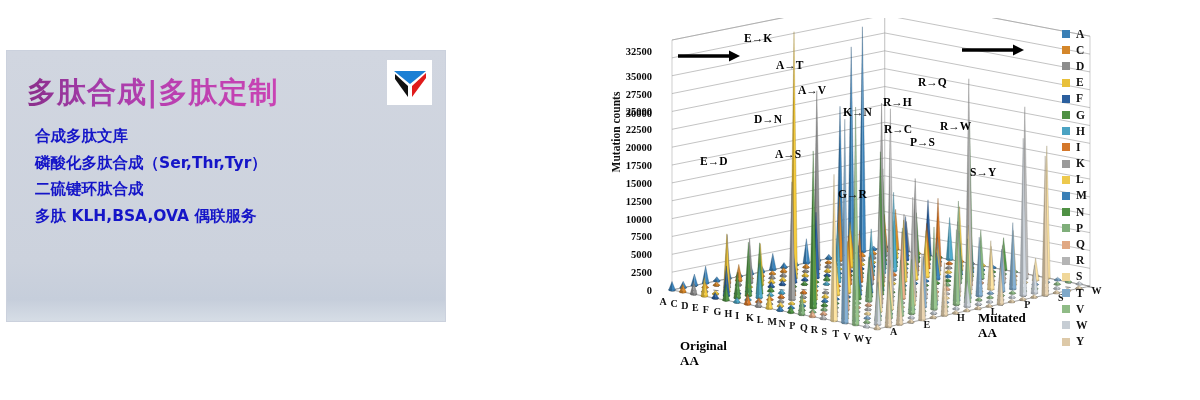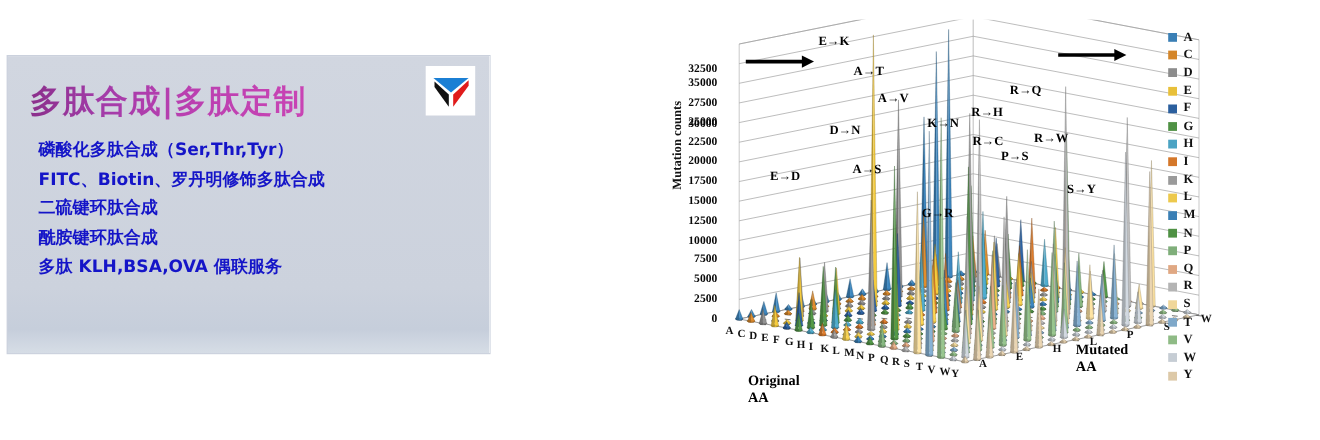--- a/index.html
+++ b/index.html
@@ -175,24 +175,23 @@
   <div id="promo-logo">
     <svg width="38" height="34" viewBox="0 0 38 34">
       <polygon points="3,5 35,5 19,18" fill="#1b7fd4"></polygon>
       <polygon points="35,7 35,12 21,31 21,20" fill="#e01b1b"></polygon>
       <polygon points="4,8 4,13 17,31 17,20" fill="#111111"></polygon>
       <polygon points="19,18 21,20 21,31 19,30" fill="#ffffff" opacity="0.0"></polygon>
     </svg>
   </div>
 
   <div id="promo-list">
+    <div class="promo-line">合成多肽文库</div>
     <div class="promo-line">磷酸化多肽合成（Ser,Thr,Tyr）</div>
-    <div class="promo-line">FITC、Biotin、罗丹明修饰多肽合成</div>
     <div class="promo-line">二硫键环肽合成</div>
-    <div class="promo-line">酰胺键环肽合成</div>
     <div class="promo-line">多肽 KLH,BSA,OVA 偶联服务</div>
   </div>
 </div>
 
 <div id="chart-panel">
 
   <div id="yaxis-title">Mutation counts</div>
   <div id="yaxis-ticks">
       <div class="ytick" style="top: 247px;">0</div>
       <div class="ytick" style="top: 229.143px;">2500</div>
@@ -200,21 +199,21 @@
       <div class="ytick" style="top: 193.429px;">7500</div>
       <div class="ytick" style="top: 175.571px;">10000</div>
       <div class="ytick" style="top: 157.714px;">12500</div>
       <div class="ytick" style="top: 139.857px;">15000</div>
       <div class="ytick" style="top: 122px;">17500</div>
       <div class="ytick" style="top: 104.143px;">20000</div>
       <div class="ytick" style="top: 86.2857px;">22500</div>
       <div class="ytick" style="top: 68.4286px;">25000</div>
       <div class="ytick" style="top: 50.5714px;">27500</div>
       <div class="ytick" style="top: 32.7143px; margin-top: 37px;">30000</div>
-      <div class="ytick" style="top: 20px;">32500</div>
+      <div class="ytick" style="top: 8px;">32500</div>
       <div class="ytick" style="top: -3px; margin-top: 36px;">35000</div>
     </div>
 
   <svg id="plot-svg" width="614" height="368">
     <g id="g-walls">
         <polygon points="92,22 304.79999999999995,-20.75 304.79999999999995,229.25 92,272" fill="#ffffff" stroke="#b9b9b9" stroke-width="0.7"></polygon>
         <polygon points="304.79999999999995,-20.75 510,18.19999999999999 510,268.2 304.79999999999995,229.25" fill="#ffffff" stroke="#b9b9b9" stroke-width="0.7"></polygon>
         <line x1="92" y1="272" x2="304.79999999999995" y2="229.25" stroke="#9a9a9a" stroke-width="0.6"></line>
         <line x1="304.79999999999995" y1="229.25" x2="510" y2="268.2" stroke="#9a9a9a" stroke-width="0.6"></line>
         <line x1="92" y1="254.14285714285714" x2="304.79999999999995" y2="211.39285714285714" stroke="#9a9a9a" stroke-width="0.6"></line>

